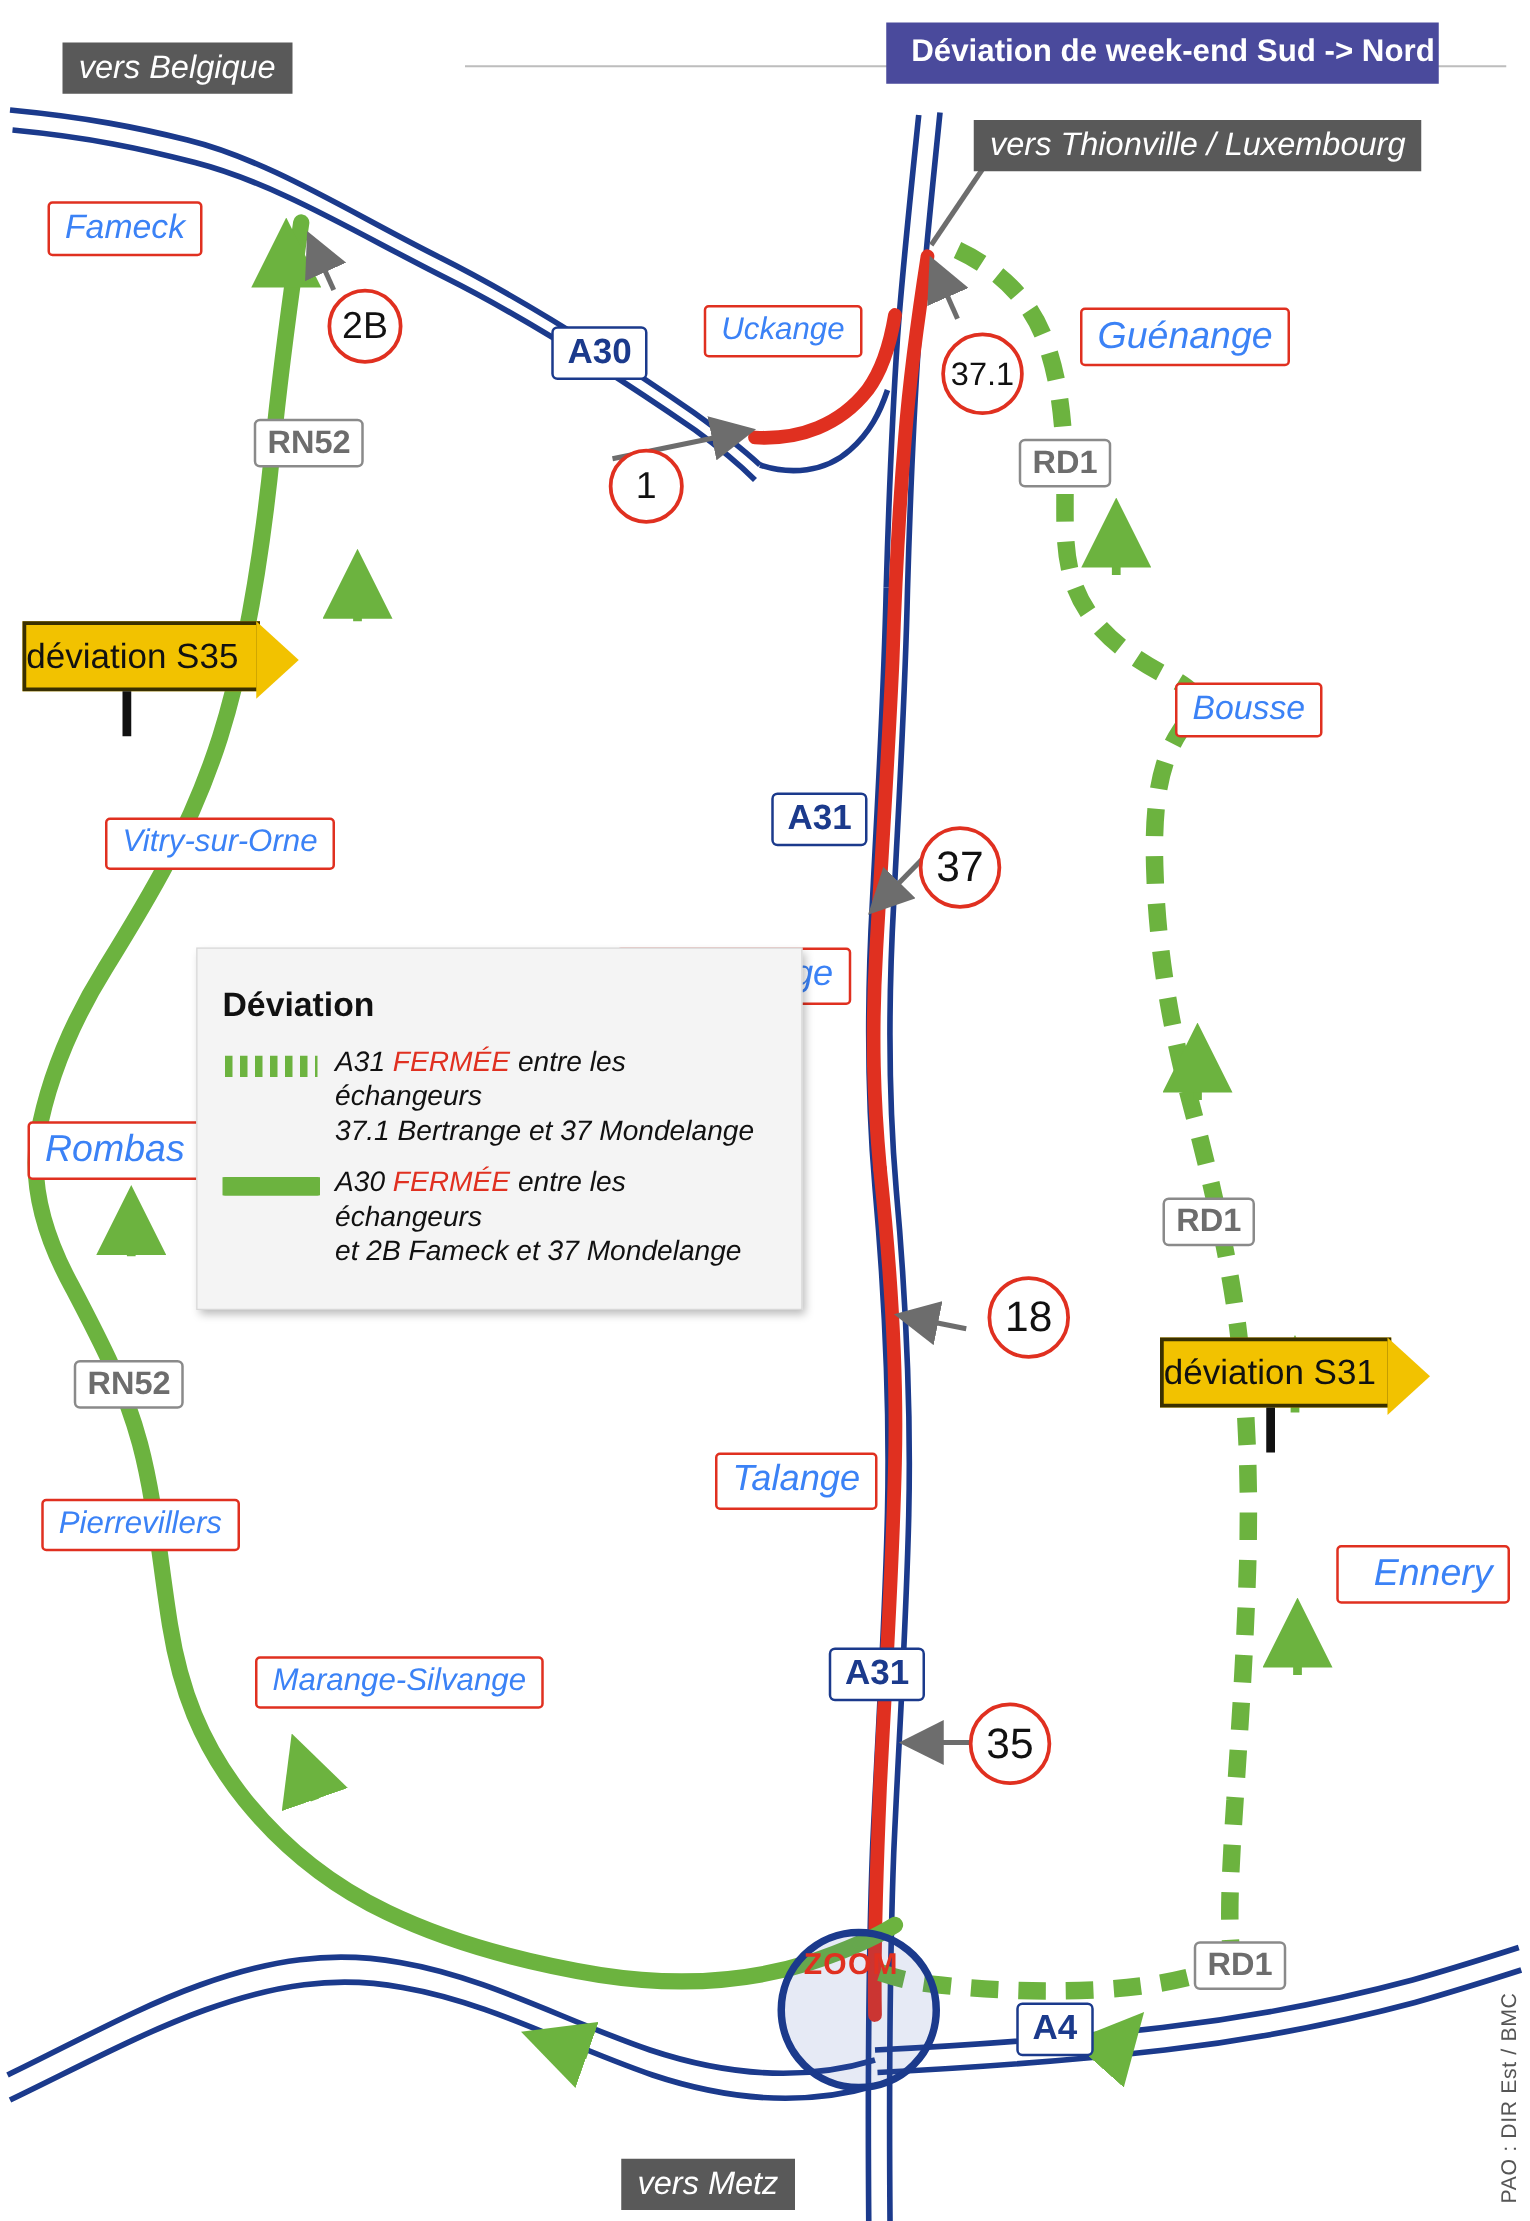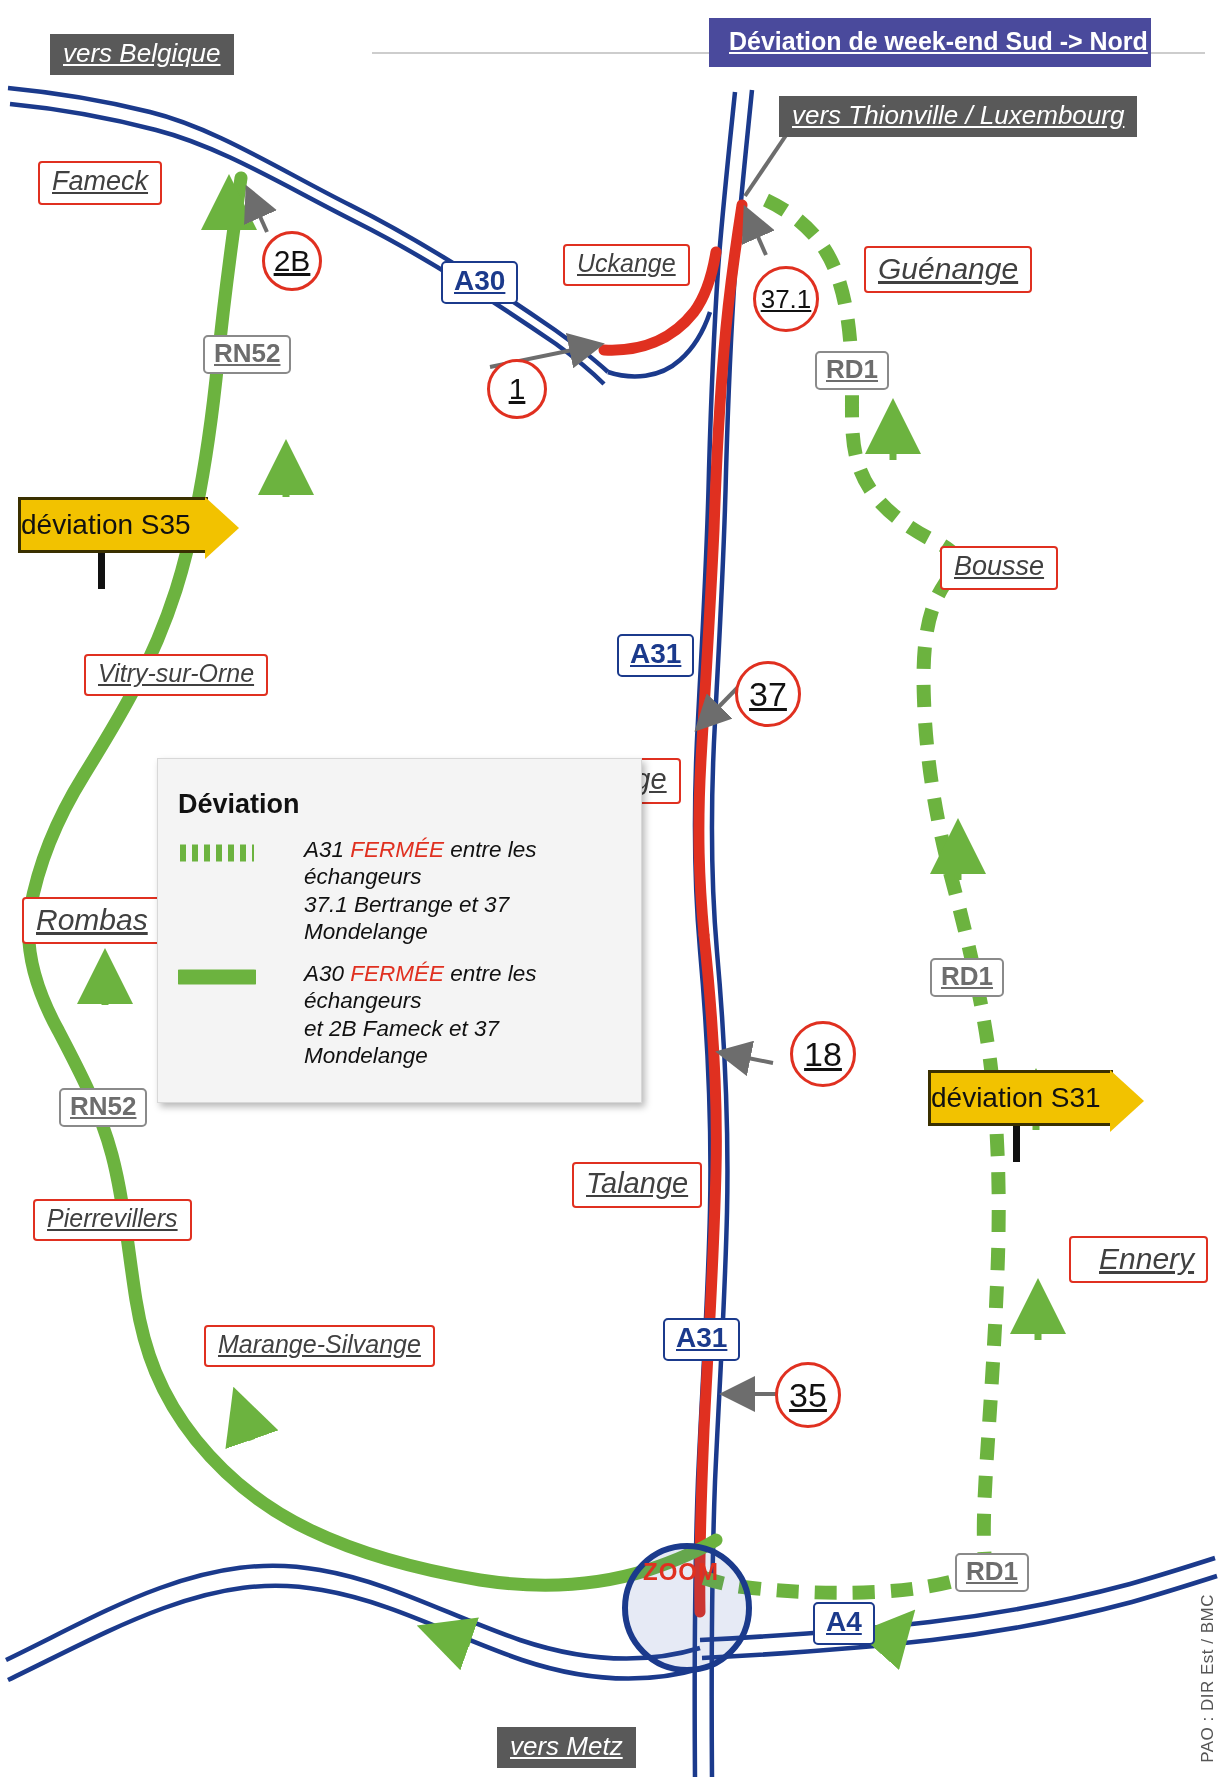--- a/index.html
+++ b/index.html
@@ -23,26 +23,25 @@
     top: 0;
     width: 1224px;
     height: 1777px;
   }
 
   
   .lbl {
     position: absolute;
     white-space: nowrap;
     box-sizing: border-box;
-    text-decoration: underline;
   }
   .city {
     border: 2px solid #e03020;
     background: #ffffff;
-    color: #404040;
+    color: #3b82f6;
     font-style: italic;
     font-size: 27px;
     padding: 4px 12px 6px 12px;
     border-radius: 4px;
     line-height: 1.1;
   }
   .gray-tag {
     background: #595959;
     color: #ffffff;
     font-style: italic;
@@ -145,21 +144,20 @@
   #legend .legend-title {
     font-size: 27px;
     font-weight: bold;
     color: #111111;
     margin-bottom: 16px;
   }
   .legend-row {
     display: flex;
     align-items: flex-start;
     margin-bottom: 14px;
-    gap: 36px;
   }
   .legend-swatch {
     width: 78px;
     flex: 0 0 78px;
     margin-right: 12px;
     margin-top: 6px;
   }
   .legend-text {
     font-size: 22.5px;
     font-style: italic;

